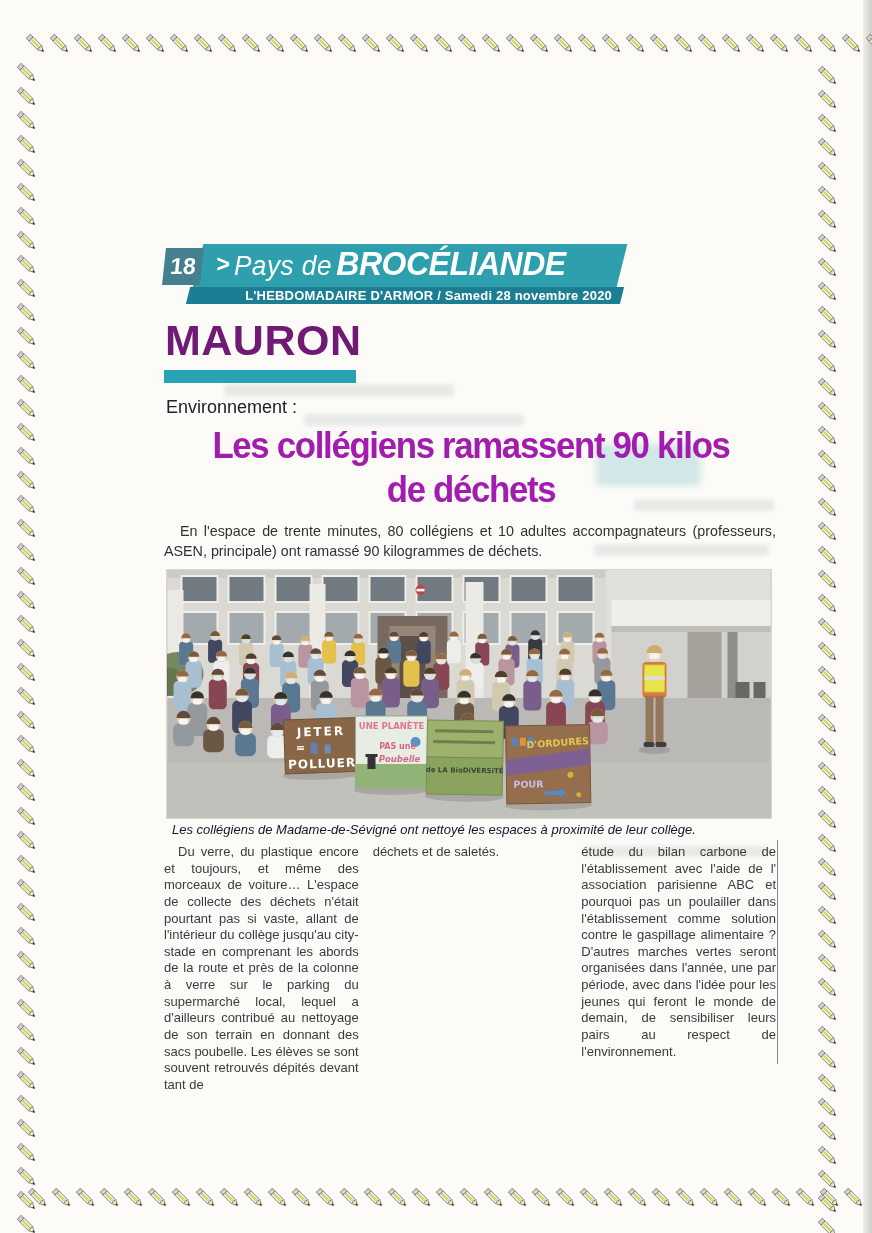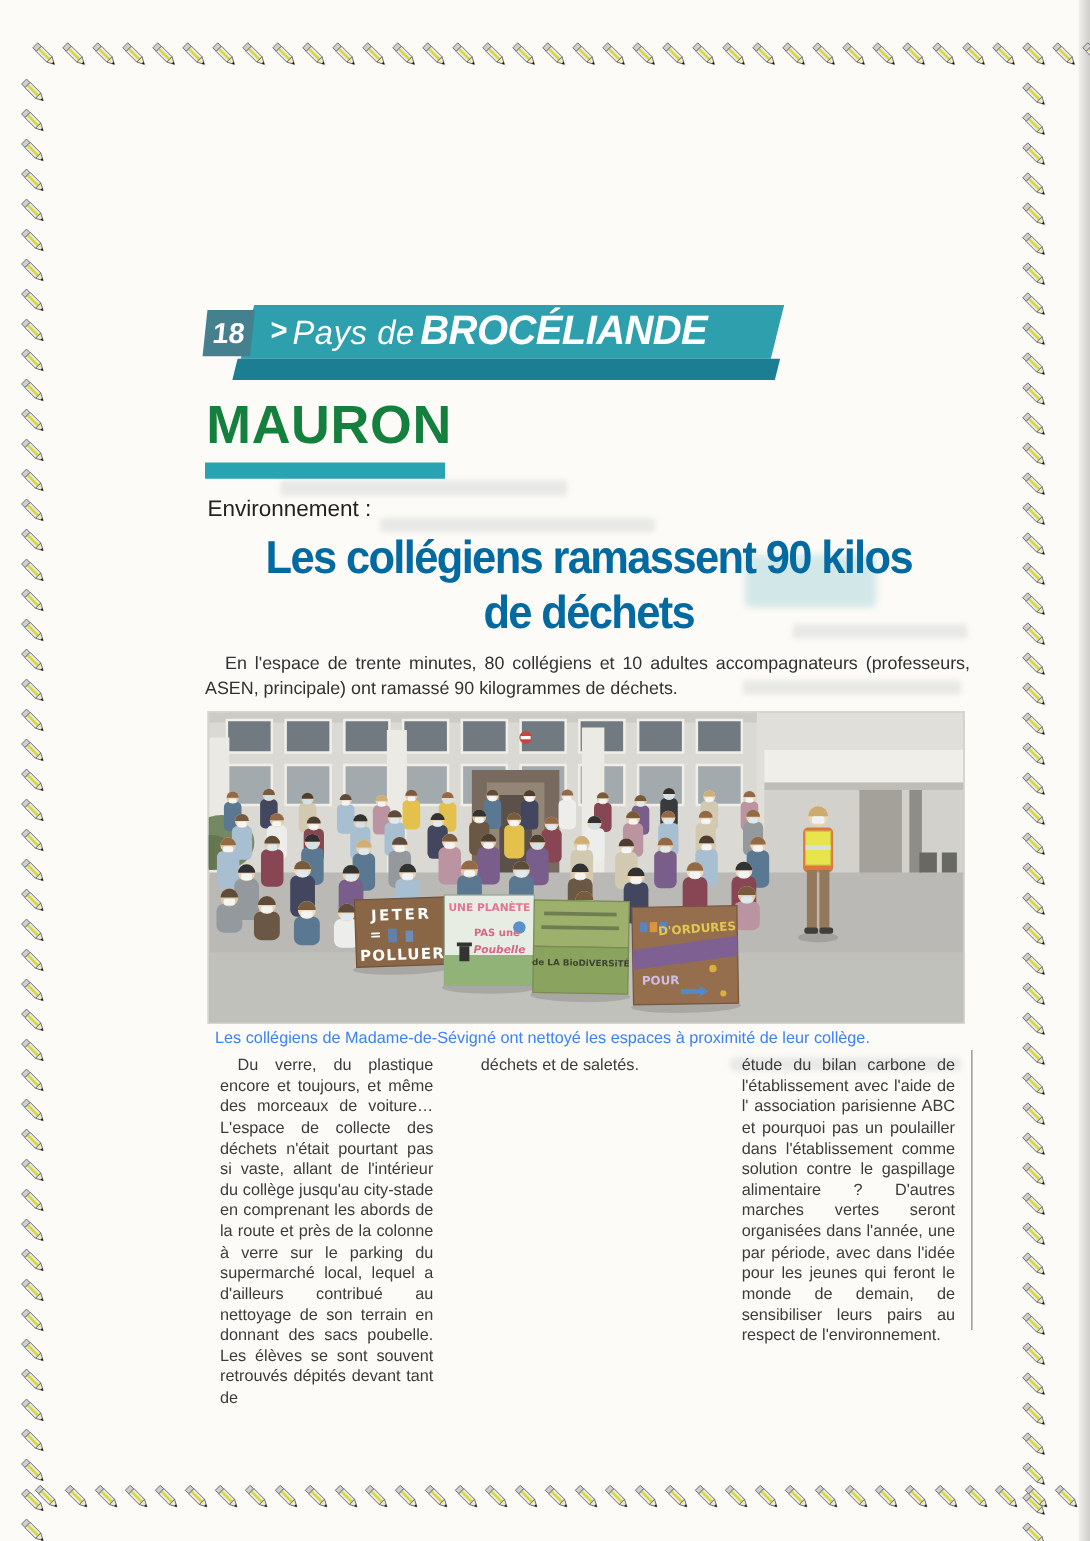--- a/index.html
+++ b/index.html
@@ -35,32 +35,32 @@
   .mh-bold{font-size:33px;font-weight:800;letter-spacing:-.5px}
   .mh-strip{position:absolute;left:24px;top:43px;width:434px;height:17px;transform:skewX(-14deg)}
   .mh-strip-text{position:absolute;left:24px;top:44px;width:428px;color:#fff;
     font-weight:bold;font-size:13px;text-align:right;letter-spacing:.2px;padding-right:4px;box-sizing:border-box}
   
   .town{position:absolute;left:1px;top:72px;font-size:43px;font-weight:800;letter-spacing:.5px}
   .town-bar{position:absolute;left:0;top:126px;width:192px;height:13px}
   
   .kicker{position:absolute;left:2px;top:153px;font-size:18px;color:#222}
   .headline{position:absolute;left:0;top:180px;width:100%;text-align:center;
-    font-weight:800;color:#0369a1;font-size:37px;line-height:1.2;letter-spacing:-1.4px}
+    font-weight:800;color:#a21caf;font-size:37px;line-height:1.2;letter-spacing:-1.4px}
   .headline .hl{display:block;transform:scaleX(.94)}
   .lead{position:absolute;left:0;top:277px;width:612px;font-weight:normal;font-size:14.3px;
     line-height:1.4;color:#313131;text-align:justify;text-indent:16px}
   
   .photo{position:absolute;left:2px;top:325px;width:604px;height:248px;border:1px solid #d8d6d0;background:#cfcecb}
-  .caption{position:absolute;left:8px;top:578px;width:600px;font-size:13px;color:#3b82f6}
+  .caption{position:absolute;left:8px;top:578px;width:600px;font-style:italic;font-size:13px;color:#0f172a}
   
   .cols{position:absolute;left:0;top:600px;width:612px;display:grid;
     grid-template-columns:1fr 1fr 1fr;gap:14px;font-size:13px;line-height:1.28;
     text-align:justify;color:#3b3b3b;hyphens:auto}
-  .cols p{margin:0 12px 7px;text-indent:14px}
+  .cols p{margin:0 0 7px;text-indent:14px}
   .col2 p:first-child,.col3 p:first-child{text-indent:0}
   .col-rule{position:absolute;left:613px;top:596px;width:1px;height:224px;background:#6c6c6c;opacity:.8}
   
   .ghost{position:absolute;filter:blur(2px);opacity:.15;background:#7e8a94;border-radius:3px}
   .ghost-teal{position:absolute;filter:blur(3px);opacity:.26;background:#5fb0bd;border-radius:4px}
   
   .sign-txt{font-family:"DejaVu Sans",sans-serif;font-weight:bold}
 </style>
 </head>
 <body>
@@ -1939,23 +1939,24 @@
 
   <div class="masthead">
     <div class="mh-band" style="background: rgb(46, 159, 172);"></div>
     <div class="mh-num" style="background: rgb(69, 128, 143);">18</div>
     <div class="mh-band-text">
       <span class="mh-arrow">&gt;</span>
       <span class="mh-light">Pays de</span>
       <span class="mh-bold">BROCÉLIANDE</span>
     </div>
     <div class="mh-strip" style="background: rgb(28, 126, 146);"></div>
+    <div class="mh-strip-text">L'HEBDOMADAIRE D'ARMOR / Samedi 28 novembre 2020</div>
   </div>
 
-  <div class="town" style="color: #15803d;">MAURON</div>
+  <div class="town" style="color: #701a75;">MAURON</div>
   <div class="town-bar" style="background: rgb(39, 163, 178);"></div>
 
   <div class="ghost" style="left:60px;top:140px;width:230px;height:13px"></div>
   <div class="ghost" style="left:140px;top:170px;width:220px;height:12px"></div>
   <div class="ghost-teal" style="left:432px;top:200px;width:105px;height:42px"></div>
   <div class="ghost" style="left:470px;top:255px;width:140px;height:12px"></div>
   <div class="ghost" style="left:430px;top:300px;width:175px;height:12px"></div>
   <div class="ghost" style="left:420px;top:602px;width:185px;height:11px"></div>
 
   <div class="kicker">Environnement :</div>

